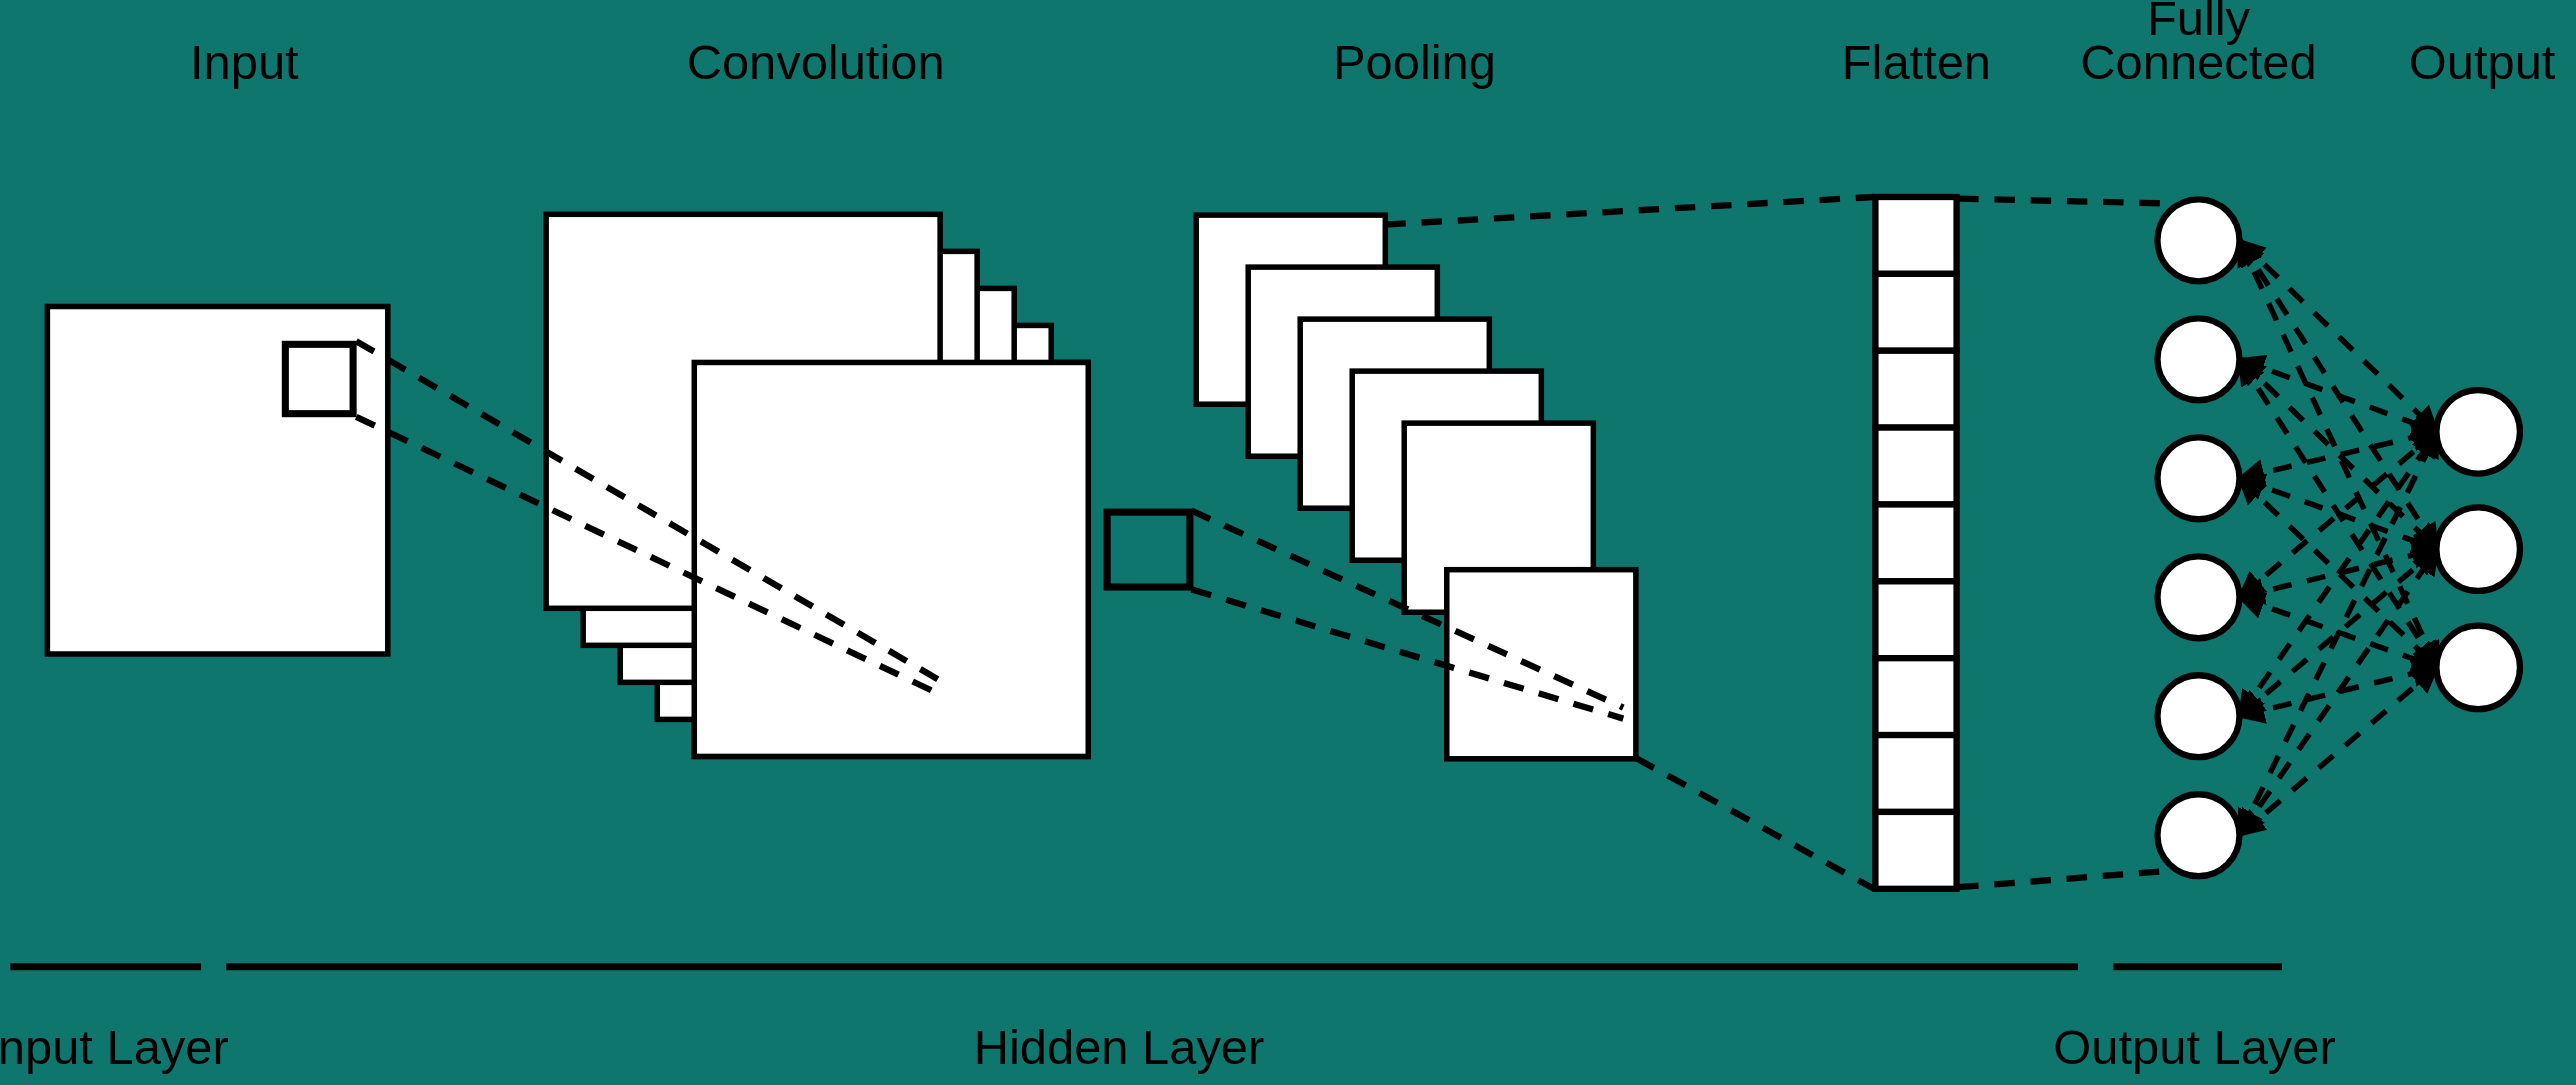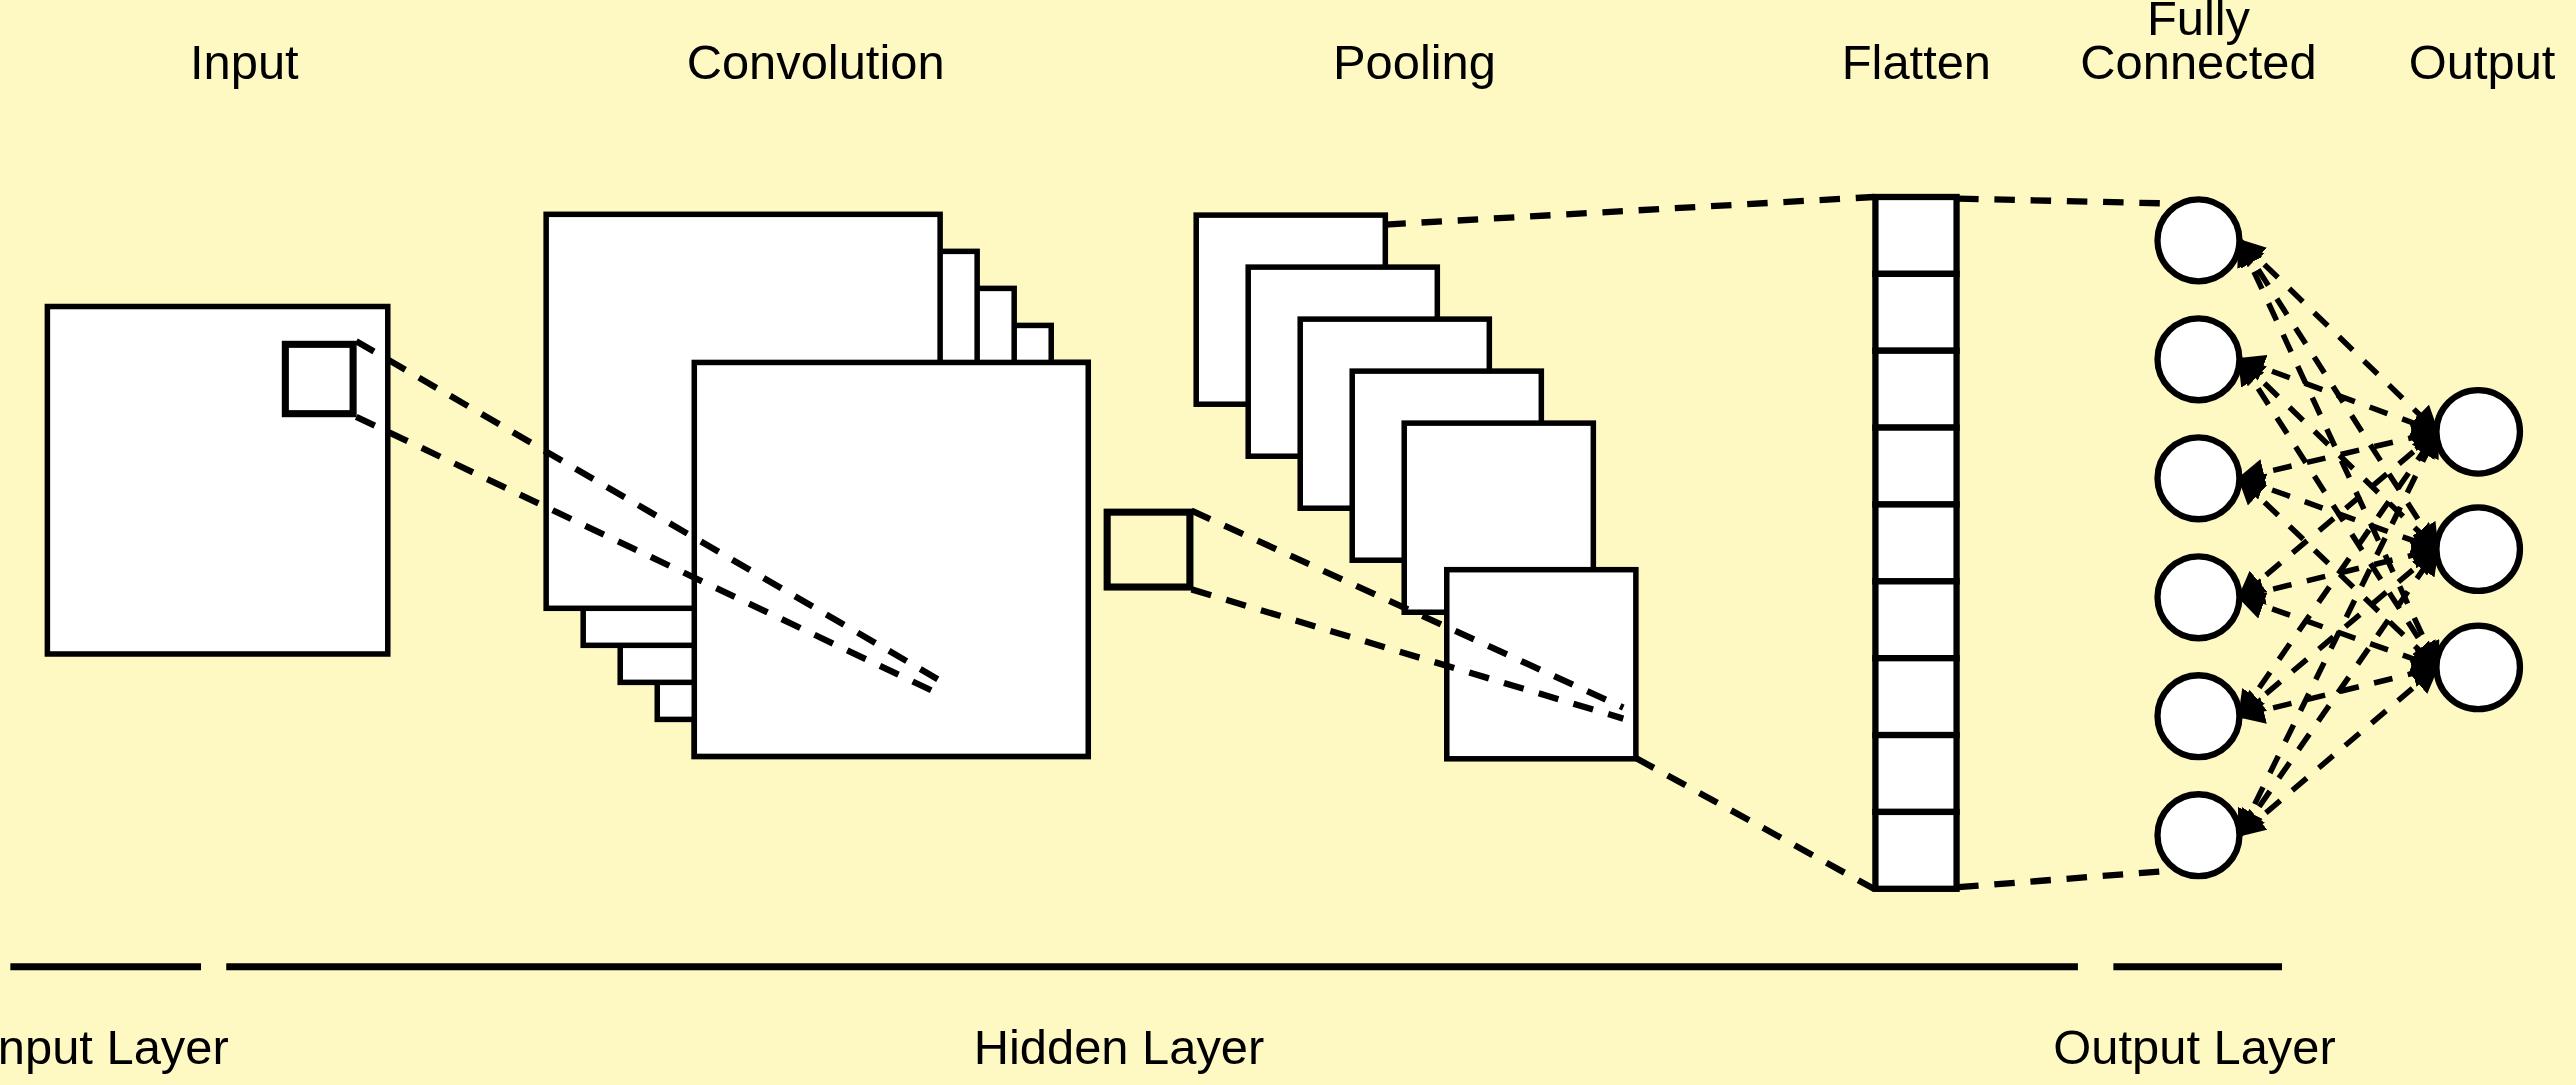--- a/index.html
+++ b/index.html
@@ -10,21 +10,21 @@
   body {
     width: 2576px;
     height: 1085px;
     font-family: "Liberation Sans", sans-serif;
     overflow: hidden;
   }
   #diagram-root {
     position: relative;
     width: 2576px;
     height: 1085px;
-    background: #fef9c3;
+    background: #0f766e;
   }
   svg.canvas {
     position: absolute;
     top: 0;
     left: 0;
     width: 2576px;
     height: 1085px;
     display: block;
   }
   .stage-label,

